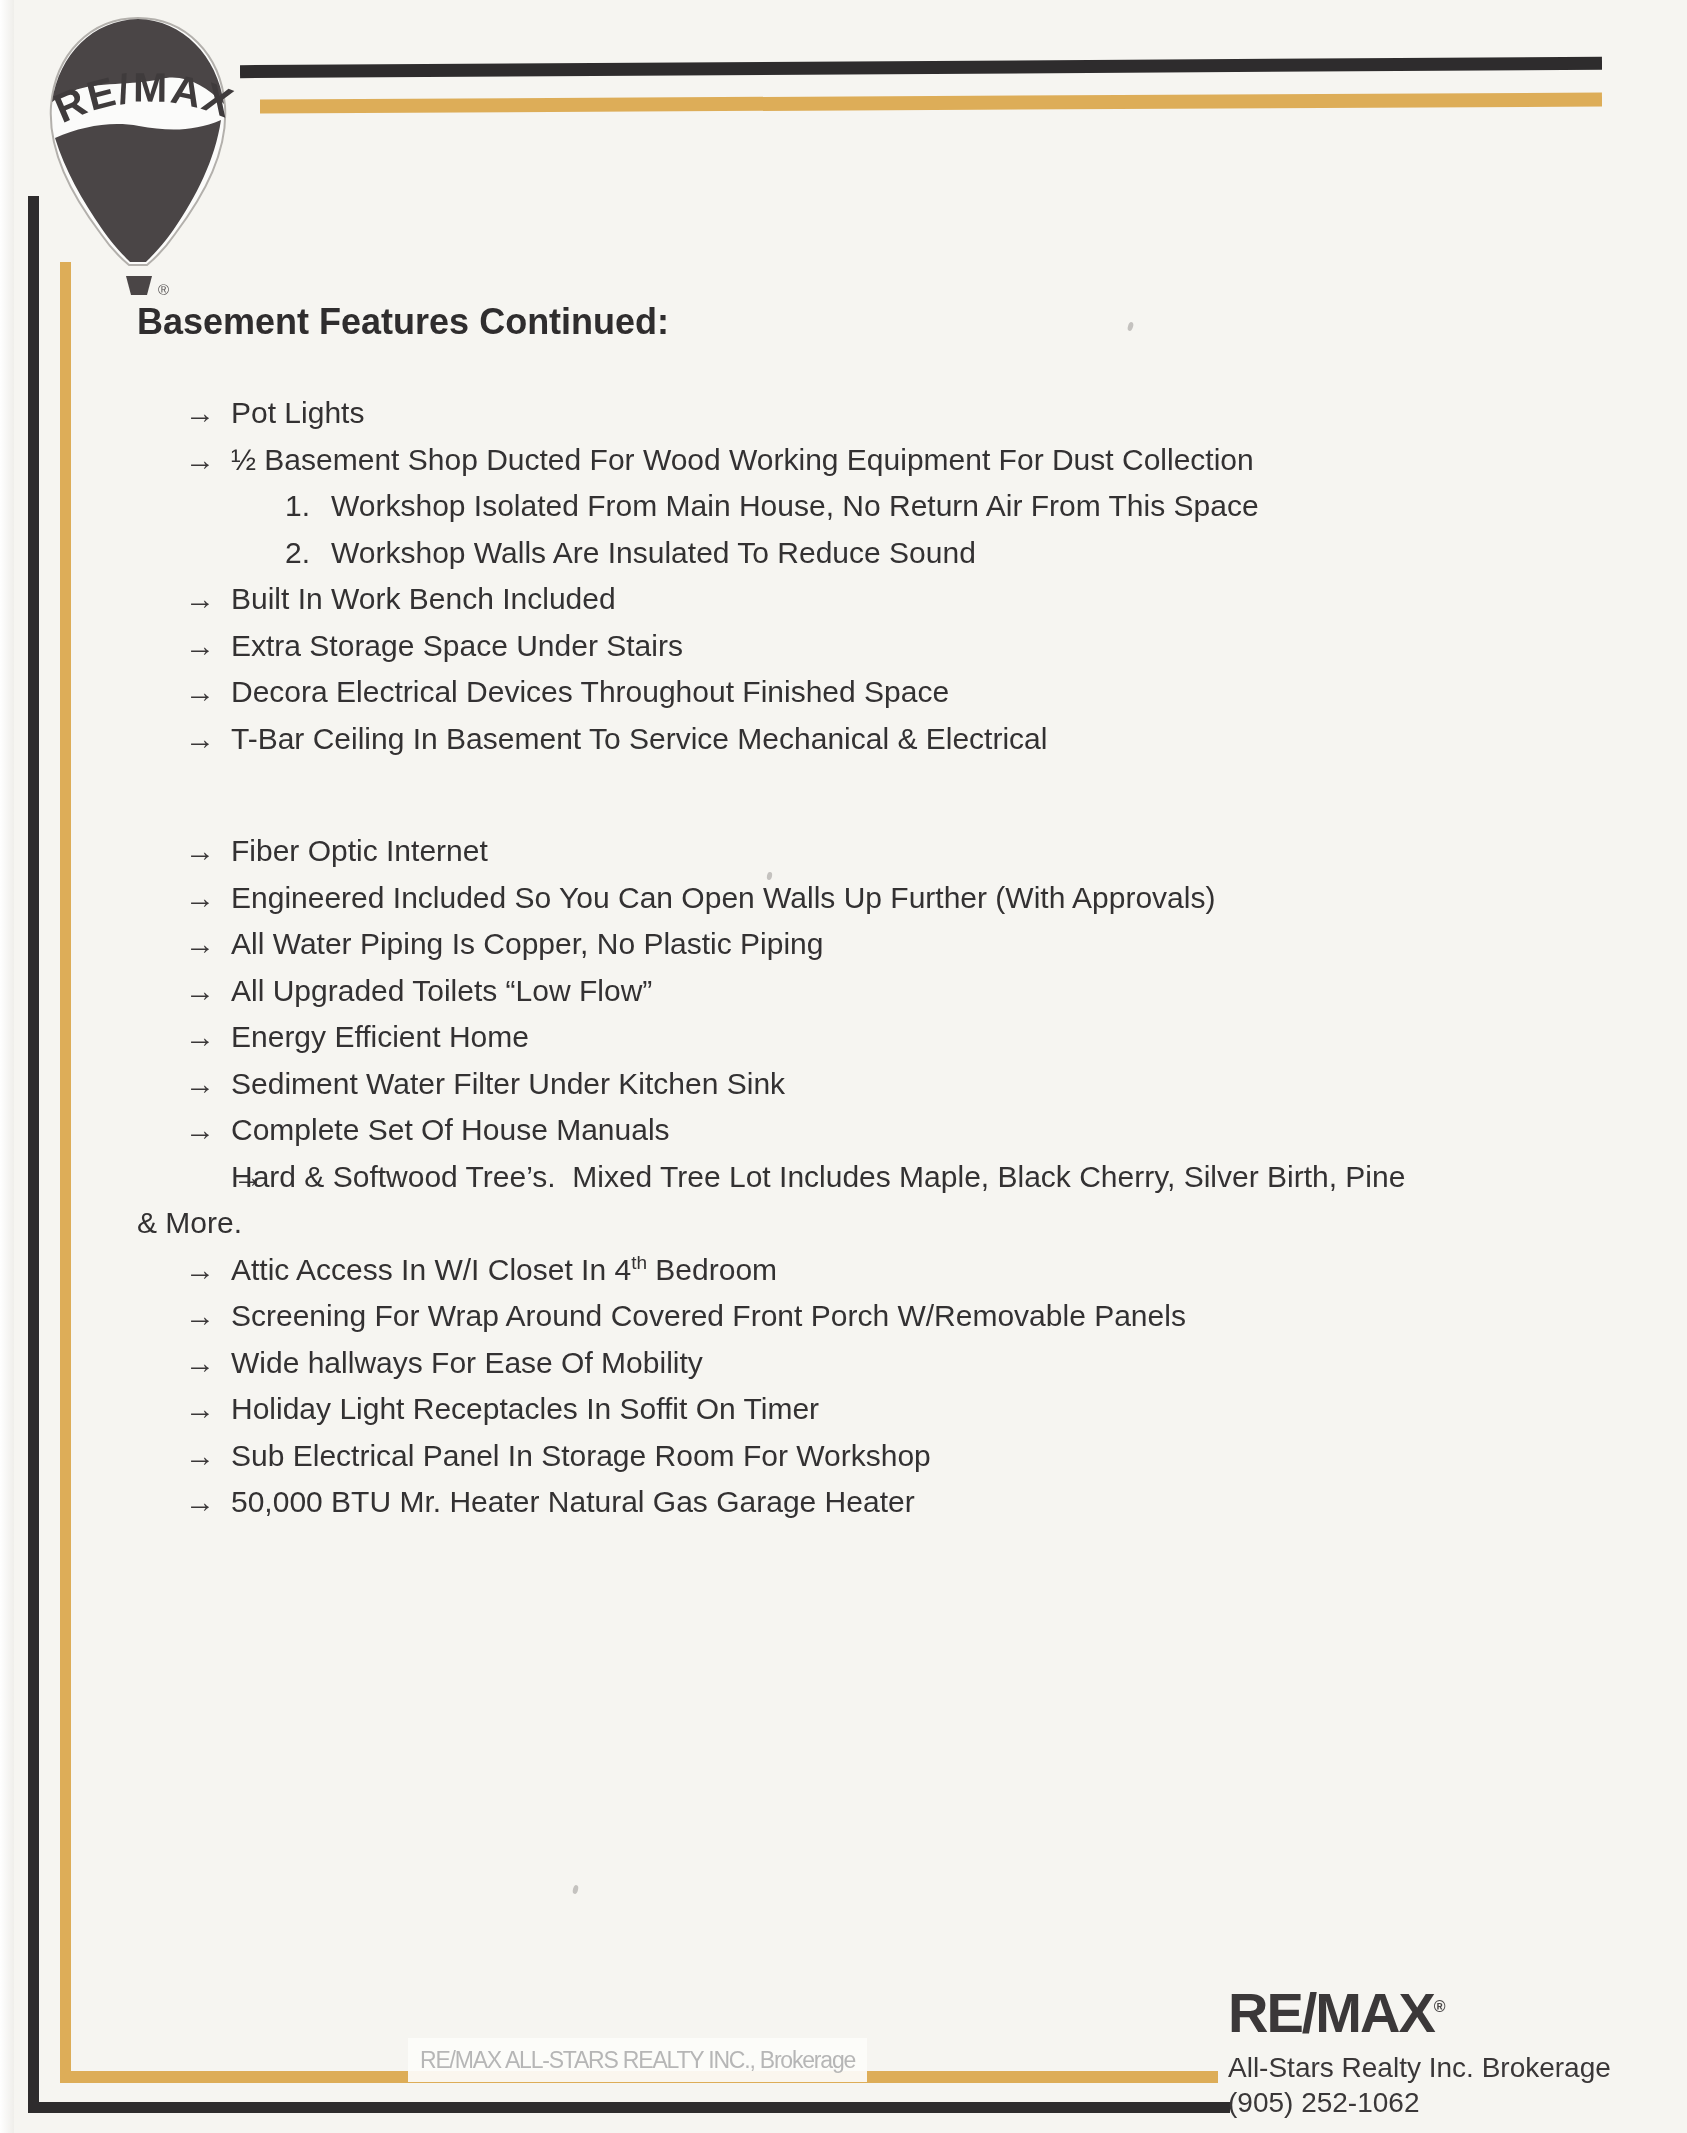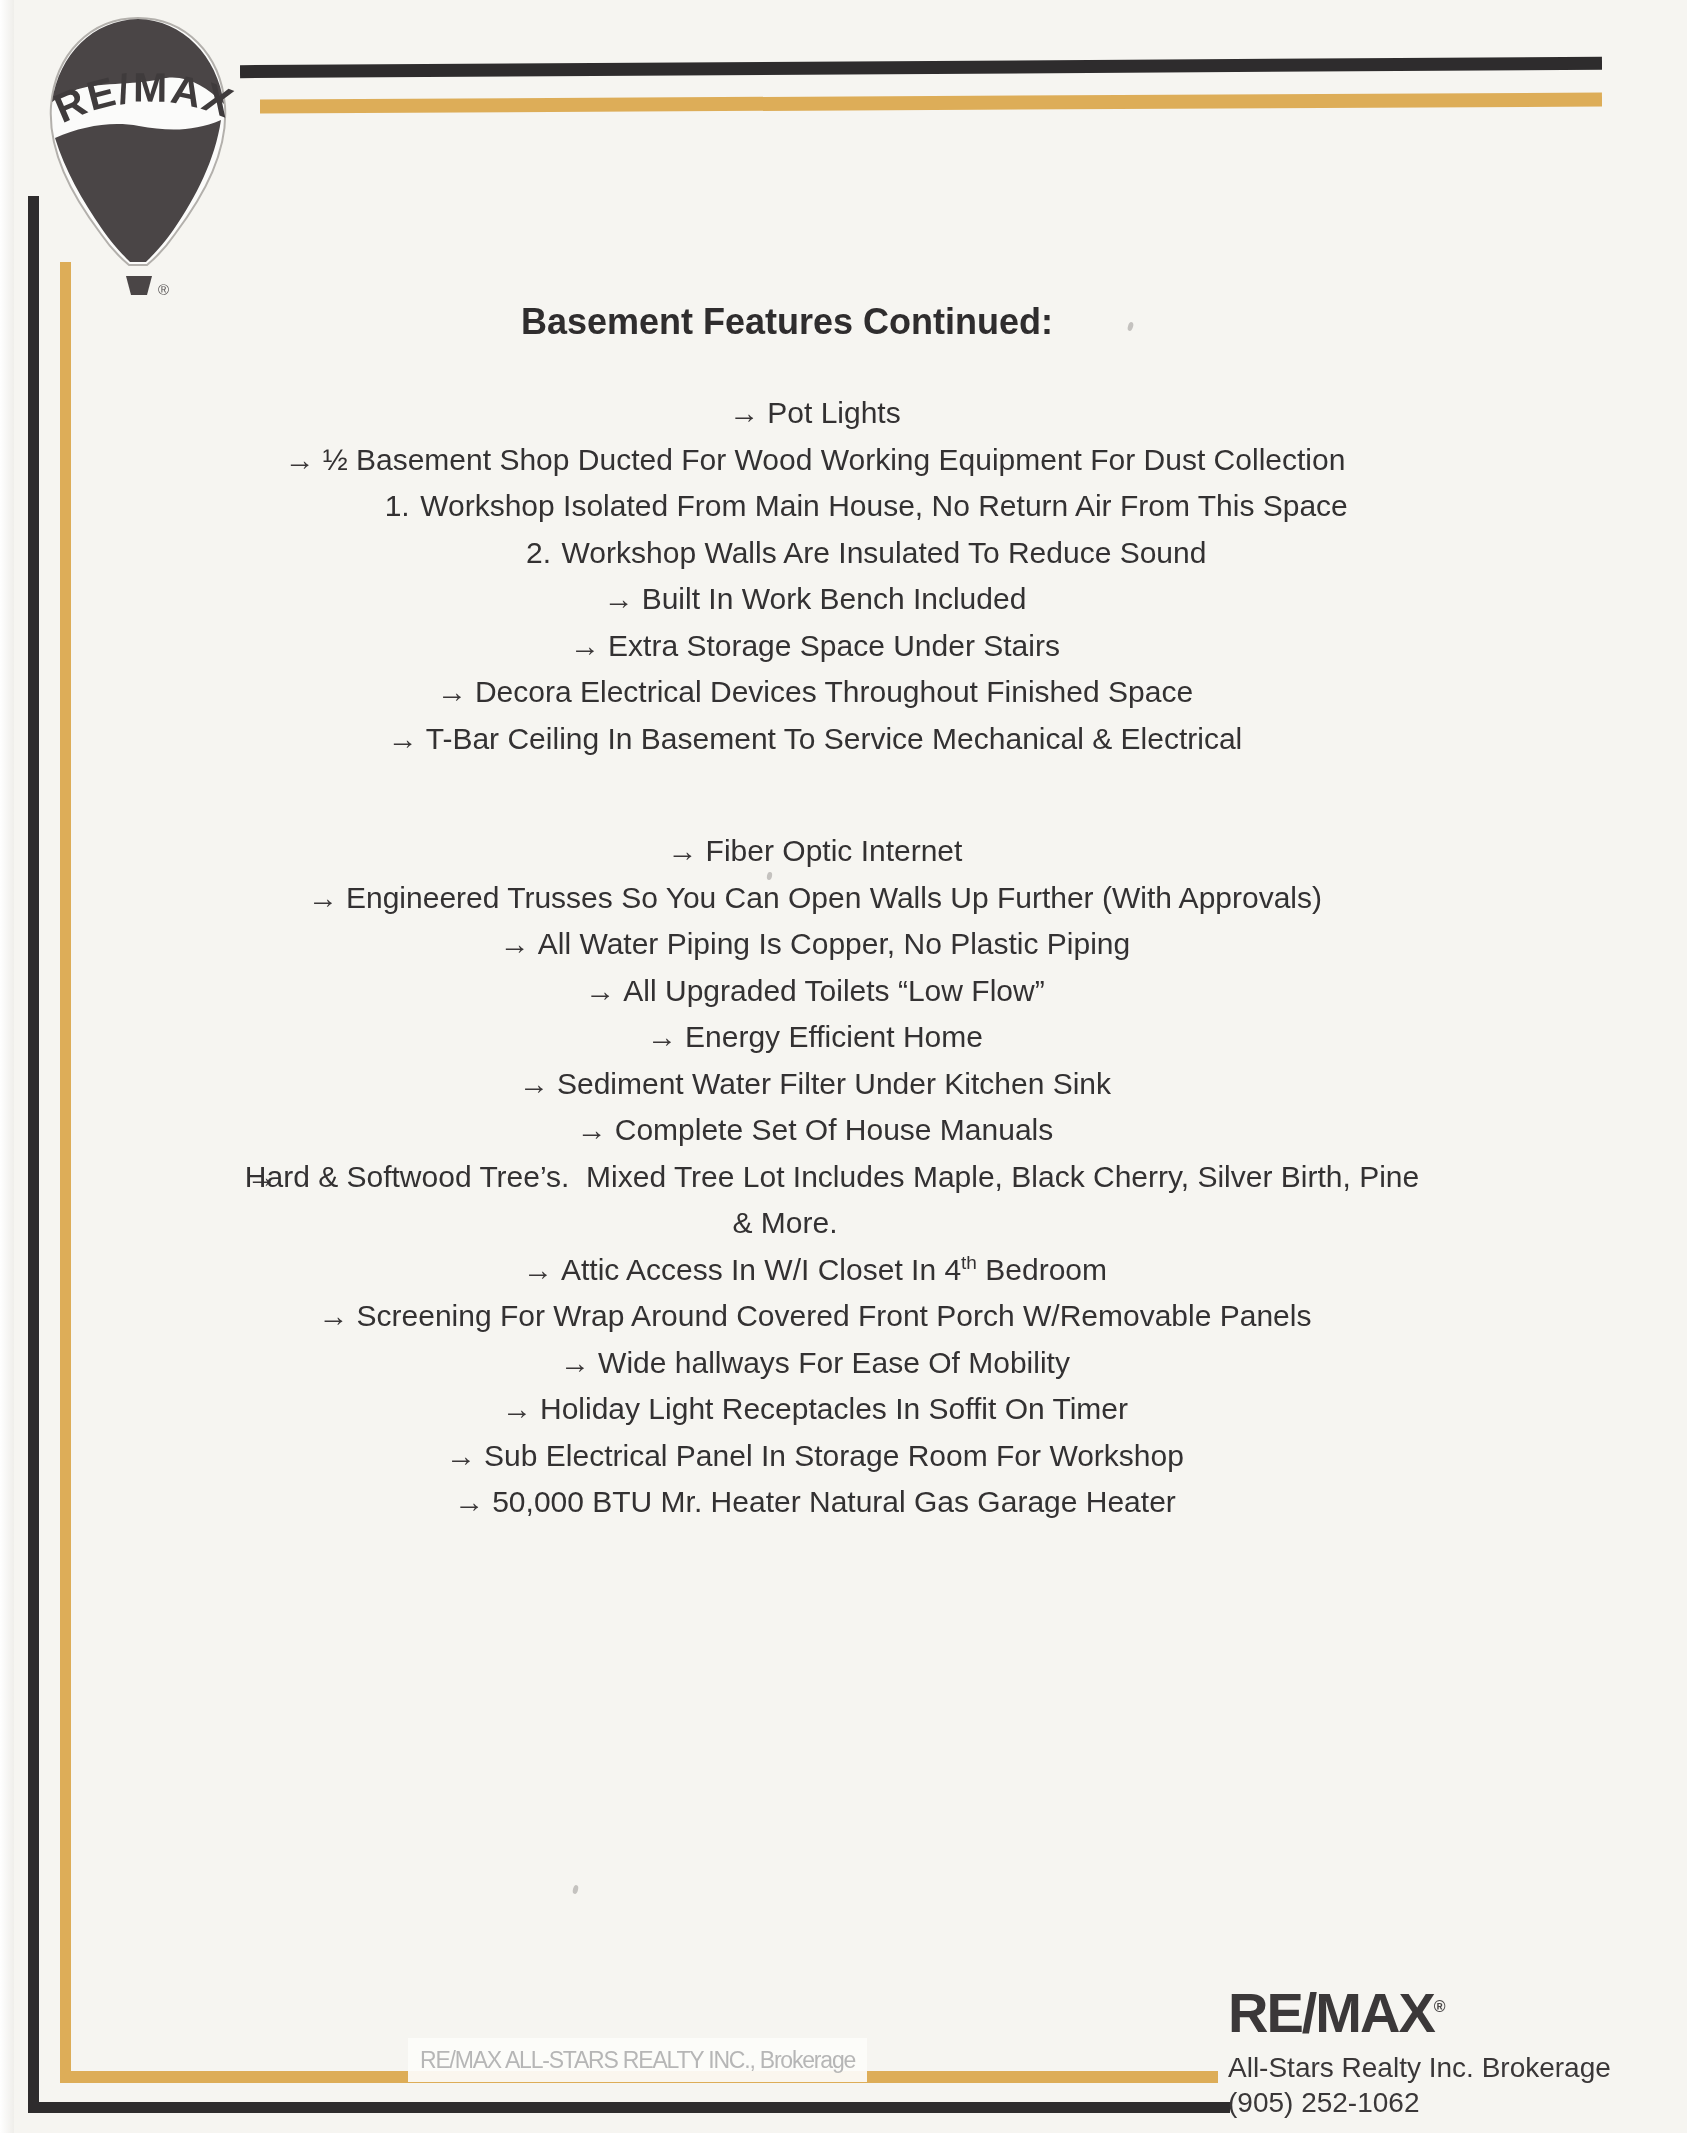--- a/index.html
+++ b/index.html
@@ -21,21 +21,21 @@
   .rule.gold{background:#ddad58;}
   .top-rule-black{left:240px;top:61px;width:1362px;height:13px;transform:rotate(-0.35deg);}
   .top-rule-gold{left:260px;top:96px;width:1342px;height:14px;transform:rotate(-0.3deg);}
   .left-rule-black{left:28px;top:196px;width:11px;height:1917px;}
   .left-rule-gold{left:60px;top:262px;width:11px;height:1821px;}
   .bottom-rule-black{left:28px;top:2102px;width:1202px;height:11px;}
   .bottom-rule-gold{left:60px;top:2071px;width:1158px;height:12px;}
   
   .balloon{position:absolute;left:33px;top:12px;width:210px;height:290px;}
   
-  .content{position:absolute;left:137px;top:298px;width:1300px;text-align:center;}
+  .content{position:absolute;left:137px;top:298px;width:1300px;}
   h2.sec{
     font-size:36px;font-weight:bold;line-height:48px;margin:0;color:#2f2d2e;
     letter-spacing:0px;
   }
   .list{margin:0;padding:0;list-style:none;font-size:30px;line-height:46.5px;}
   .list-1{margin-top:44px;}
   .sec-2{margin-top:94px;}
   .list-2{margin-top:66px;}
   .li{margin-left:48px;}
   .li .arrow{display:inline-block;width:46px;font-weight:bold;color:#3a3738;}
@@ -107,21 +107,21 @@
       <li class="li numbered"><span class="num">2.</span><span class="li-text">Workshop Walls Are Insulated To Reduce Sound</span></li>
       <li class="li"><span class="arrow">→</span><span class="li-text">Built In Work Bench Included</span></li>
       <li class="li"><span class="arrow">→</span><span class="li-text">Extra Storage Space Under Stairs</span></li>
       <li class="li"><span class="arrow">→</span><span class="li-text">Decora Electrical Devices Throughout Finished Space</span></li>
       <li class="li"><span class="arrow">→</span><span class="li-text">T-Bar Ceiling In Basement To Service Mechanical &amp; Electrical</span></li>
     </ul>
 
 
     <ul class="list list-2">
       <li class="li"><span class="arrow">→</span><span class="li-text">Fiber Optic Internet</span></li>
-      <li class="li"><span class="arrow">→</span><span class="li-text">Engineered Trusses So You Can Open Walls Up Further (With Approvals)</span></li>
+      <li class="li"><span class="arrow">→</span><span class="li-text">Engineered Included So You Can Open Walls Up Further (With Approvals)</span></li>
       <li class="li"><span class="arrow">→</span><span class="li-text">All Water Piping Is Copper, No Plastic Piping</span></li>
       <li class="li"><span class="arrow">→</span><span class="li-text">All Upgraded Toilets “Low Flow”</span></li>
       <li class="li"><span class="arrow">→</span><span class="li-text">Energy Efficient Home</span></li>
       <li class="li"><span class="arrow">→</span><span class="li-text">Sediment Water Filter Under Kitchen Sink</span></li>
       <li class="li"><span class="arrow">→</span><span class="li-text">Complete Set Of House Manuals</span></li>
       <li class="li wrapped"><span class="arrow">→</span><span class="li-text">Hard &amp; Softwood Tree’s.  Mixed Tree Lot Includes Maple, Black Cherry, Silver Birth, Pine &amp; More.</span></li>
       <li class="li"><span class="arrow">→</span><span class="li-text">Attic Access In W/I Closet In 4</span><sup>th</sup><span class="li-text"> Bedroom</span></li>
       <li class="li"><span class="arrow">→</span><span class="li-text">Screening For Wrap Around Covered Front Porch W/Removable Panels</span></li>
       <li class="li"><span class="arrow">→</span><span class="li-text">Wide hallways For Ease Of Mobility</span></li>
       <li class="li"><span class="arrow">→</span><span class="li-text">Holiday Light Receptacles In Soffit On Timer</span></li>

